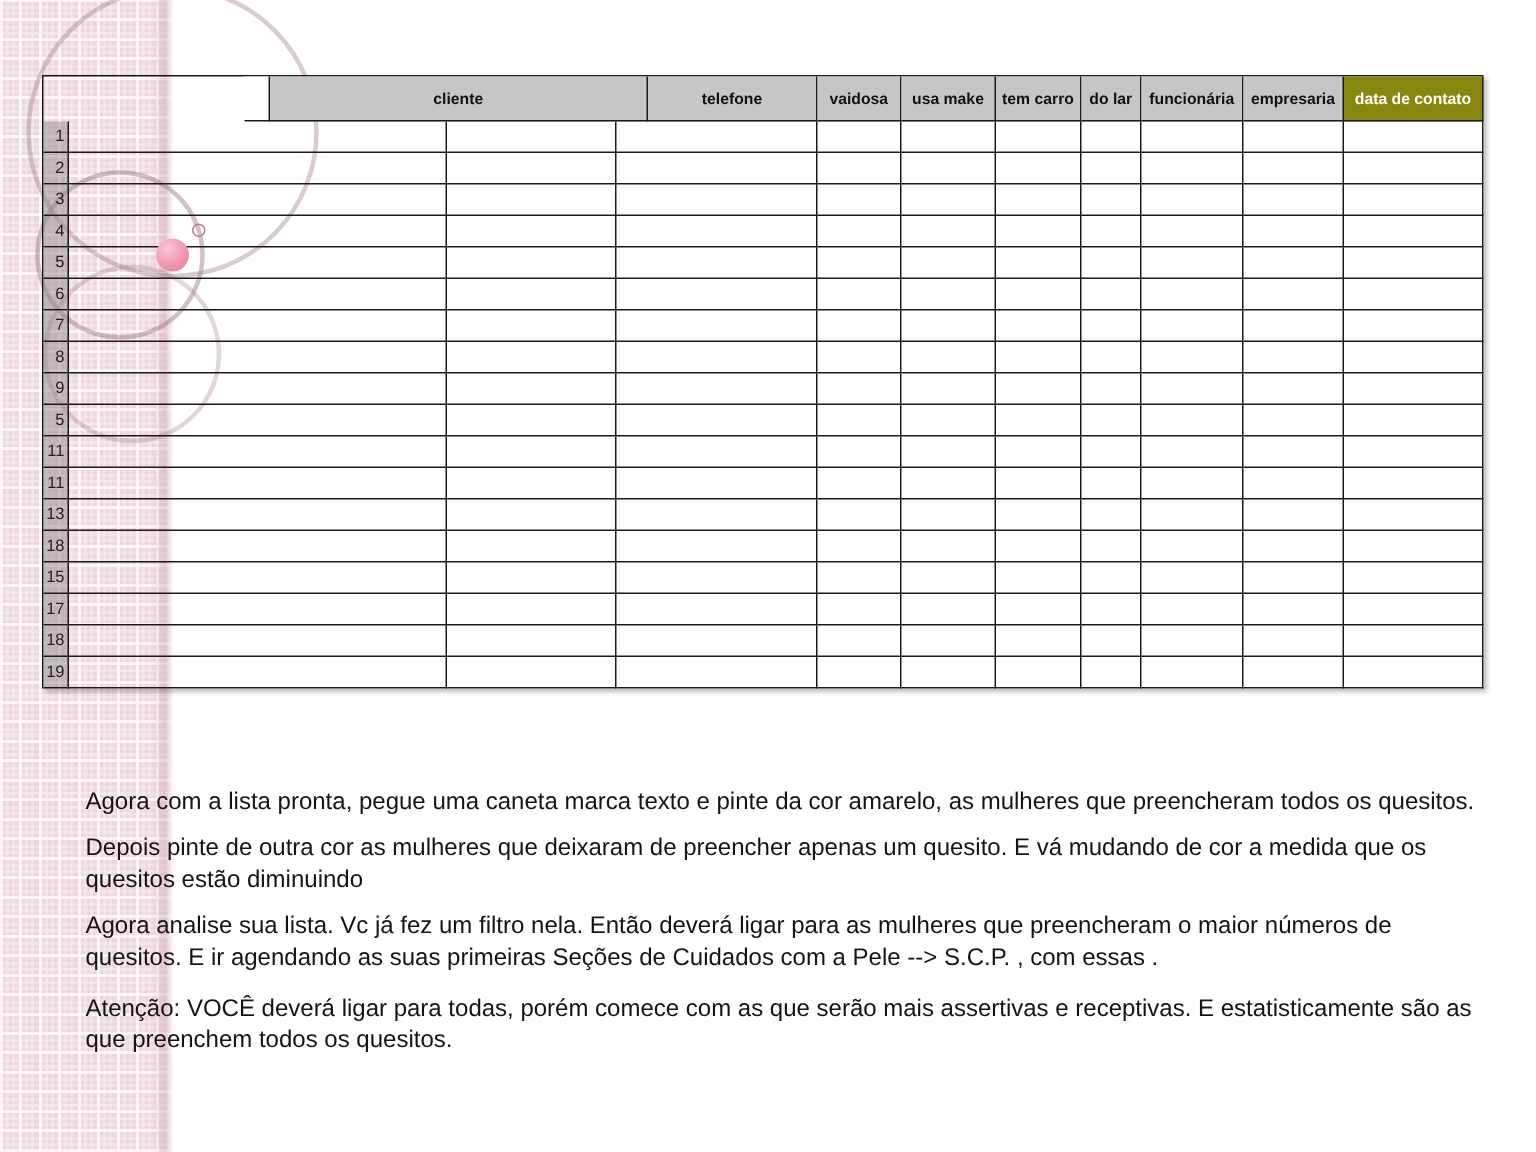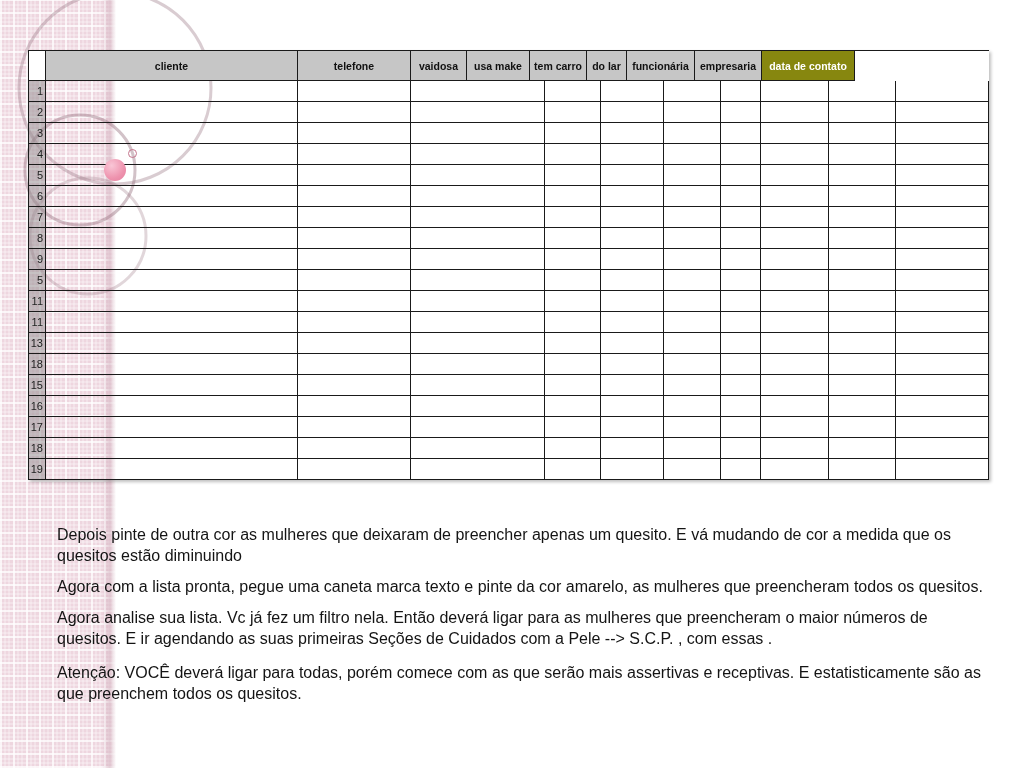--- a/index.html
+++ b/index.html
@@ -28,21 +28,21 @@
     background:var(--title-bar-bg,#8b8b8b);color:#ffffff;
     font-weight:bold;font-size:12.5px;letter-spacing:.2px;
     display:flex;align-items:center;justify-content:center;
   }
   .ctable{
     position:absolute;left:28px;top:50px;z-index:2;
     border-left:1px solid #1a1a1a;border-top:1px solid #1a1a1a;
     box-shadow:2px 2px 3px rgba(0,0,0,.25);
   }
   .t-row{display:flex;height:21px;}
-  .t-row.t-headrow{height:30px;}
+  .t-row.t-headrow{height:30px;justify-content:flex-end;}
   .t-cell{
     box-sizing:border-box;height:100%;
     border-right:1px solid #1a1a1a;border-bottom:1px solid #1a1a1a;
     overflow:hidden;white-space:nowrap;
   }
   .t-corner{background:#ffffff;}
   .t-head{
     background:var(--header-bg,#c6c6c6);color:#111111;
     font-weight:bold;font-size:10.5px;
     display:flex;align-items:center;justify-content:center;
@@ -286,33 +286,20 @@
         <div class="t-cell t-data" style="width: 134px;"></div>
         <div class="t-cell t-data" style="width: 56px;"></div>
         <div class="t-cell t-data" style="width: 63px;"></div>
         <div class="t-cell t-data" style="width: 57px;"></div>
         <div class="t-cell t-data" style="width: 40px;"></div>
         <div class="t-cell t-data" style="width: 68px;"></div>
         <div class="t-cell t-data" style="width: 67px;"></div>
         <div class="t-cell t-data" style="width: 93px;"></div>
       </div>
       <div class="t-row">
-        <div class="t-cell t-rownum" style="width: 17px;">16</div>
-        <div class="t-cell t-data" style="width: 252px;"></div>
-        <div class="t-cell t-data" style="width: 113px;"></div>
-        <div class="t-cell t-data" style="width: 134px;"></div>
-        <div class="t-cell t-data" style="width: 56px;"></div>
-        <div class="t-cell t-data" style="width: 63px;"></div>
-        <div class="t-cell t-data" style="width: 57px;"></div>
-        <div class="t-cell t-data" style="width: 40px;"></div>
-        <div class="t-cell t-data" style="width: 68px;"></div>
-        <div class="t-cell t-data" style="width: 67px;"></div>
-        <div class="t-cell t-data" style="width: 93px;"></div>
-      </div>
-      <div class="t-row">
         <div class="t-cell t-rownum" style="width: 17px;">17</div>
         <div class="t-cell t-data" style="width: 252px;"></div>
         <div class="t-cell t-data" style="width: 113px;"></div>
         <div class="t-cell t-data" style="width: 134px;"></div>
         <div class="t-cell t-data" style="width: 56px;"></div>
         <div class="t-cell t-data" style="width: 63px;"></div>
         <div class="t-cell t-data" style="width: 57px;"></div>
         <div class="t-cell t-data" style="width: 40px;"></div>
         <div class="t-cell t-data" style="width: 68px;"></div>
         <div class="t-cell t-data" style="width: 67px;"></div>
@@ -343,19 +330,19 @@
         <div class="t-cell t-data" style="width: 68px;"></div>
         <div class="t-cell t-data" style="width: 67px;"></div>
         <div class="t-cell t-data" style="width: 93px;"></div>
       </div>
     </div>
 
   <div class="ball"></div>
   <div class="small-ring"></div>
 
   <div class="notes">
+    <p>Agora com a lista pronta, pegue uma caneta marca texto e pinte da cor amarelo, as mulheres que preencheram todos os quesitos.</p>
     <p>Depois pinte de outra cor as mulheres que deixaram de preencher apenas um  quesito. E vá mudando de cor a medida que os quesitos estão diminuindo</p>
-    <p>Agora com a lista pronta, pegue uma caneta marca texto e pinte da cor amarelo, as mulheres que preencheram todos os quesitos.</p>
     <p>Agora analise sua lista. Vc já fez um filtro nela. Então deverá ligar para as mulheres que preencheram o maior números de quesitos. E ir agendando as suas primeiras Seções de Cuidados com a Pele --&gt; S.C.P. , com essas .</p>
     <p class="gap">Atenção: VOCÊ deverá ligar para todas, porém comece com as que serão mais assertivas e receptivas. E estatisticamente são as que preenchem todos os quesitos.</p>
   </div>
 
 </div>
 
 </body></html>

